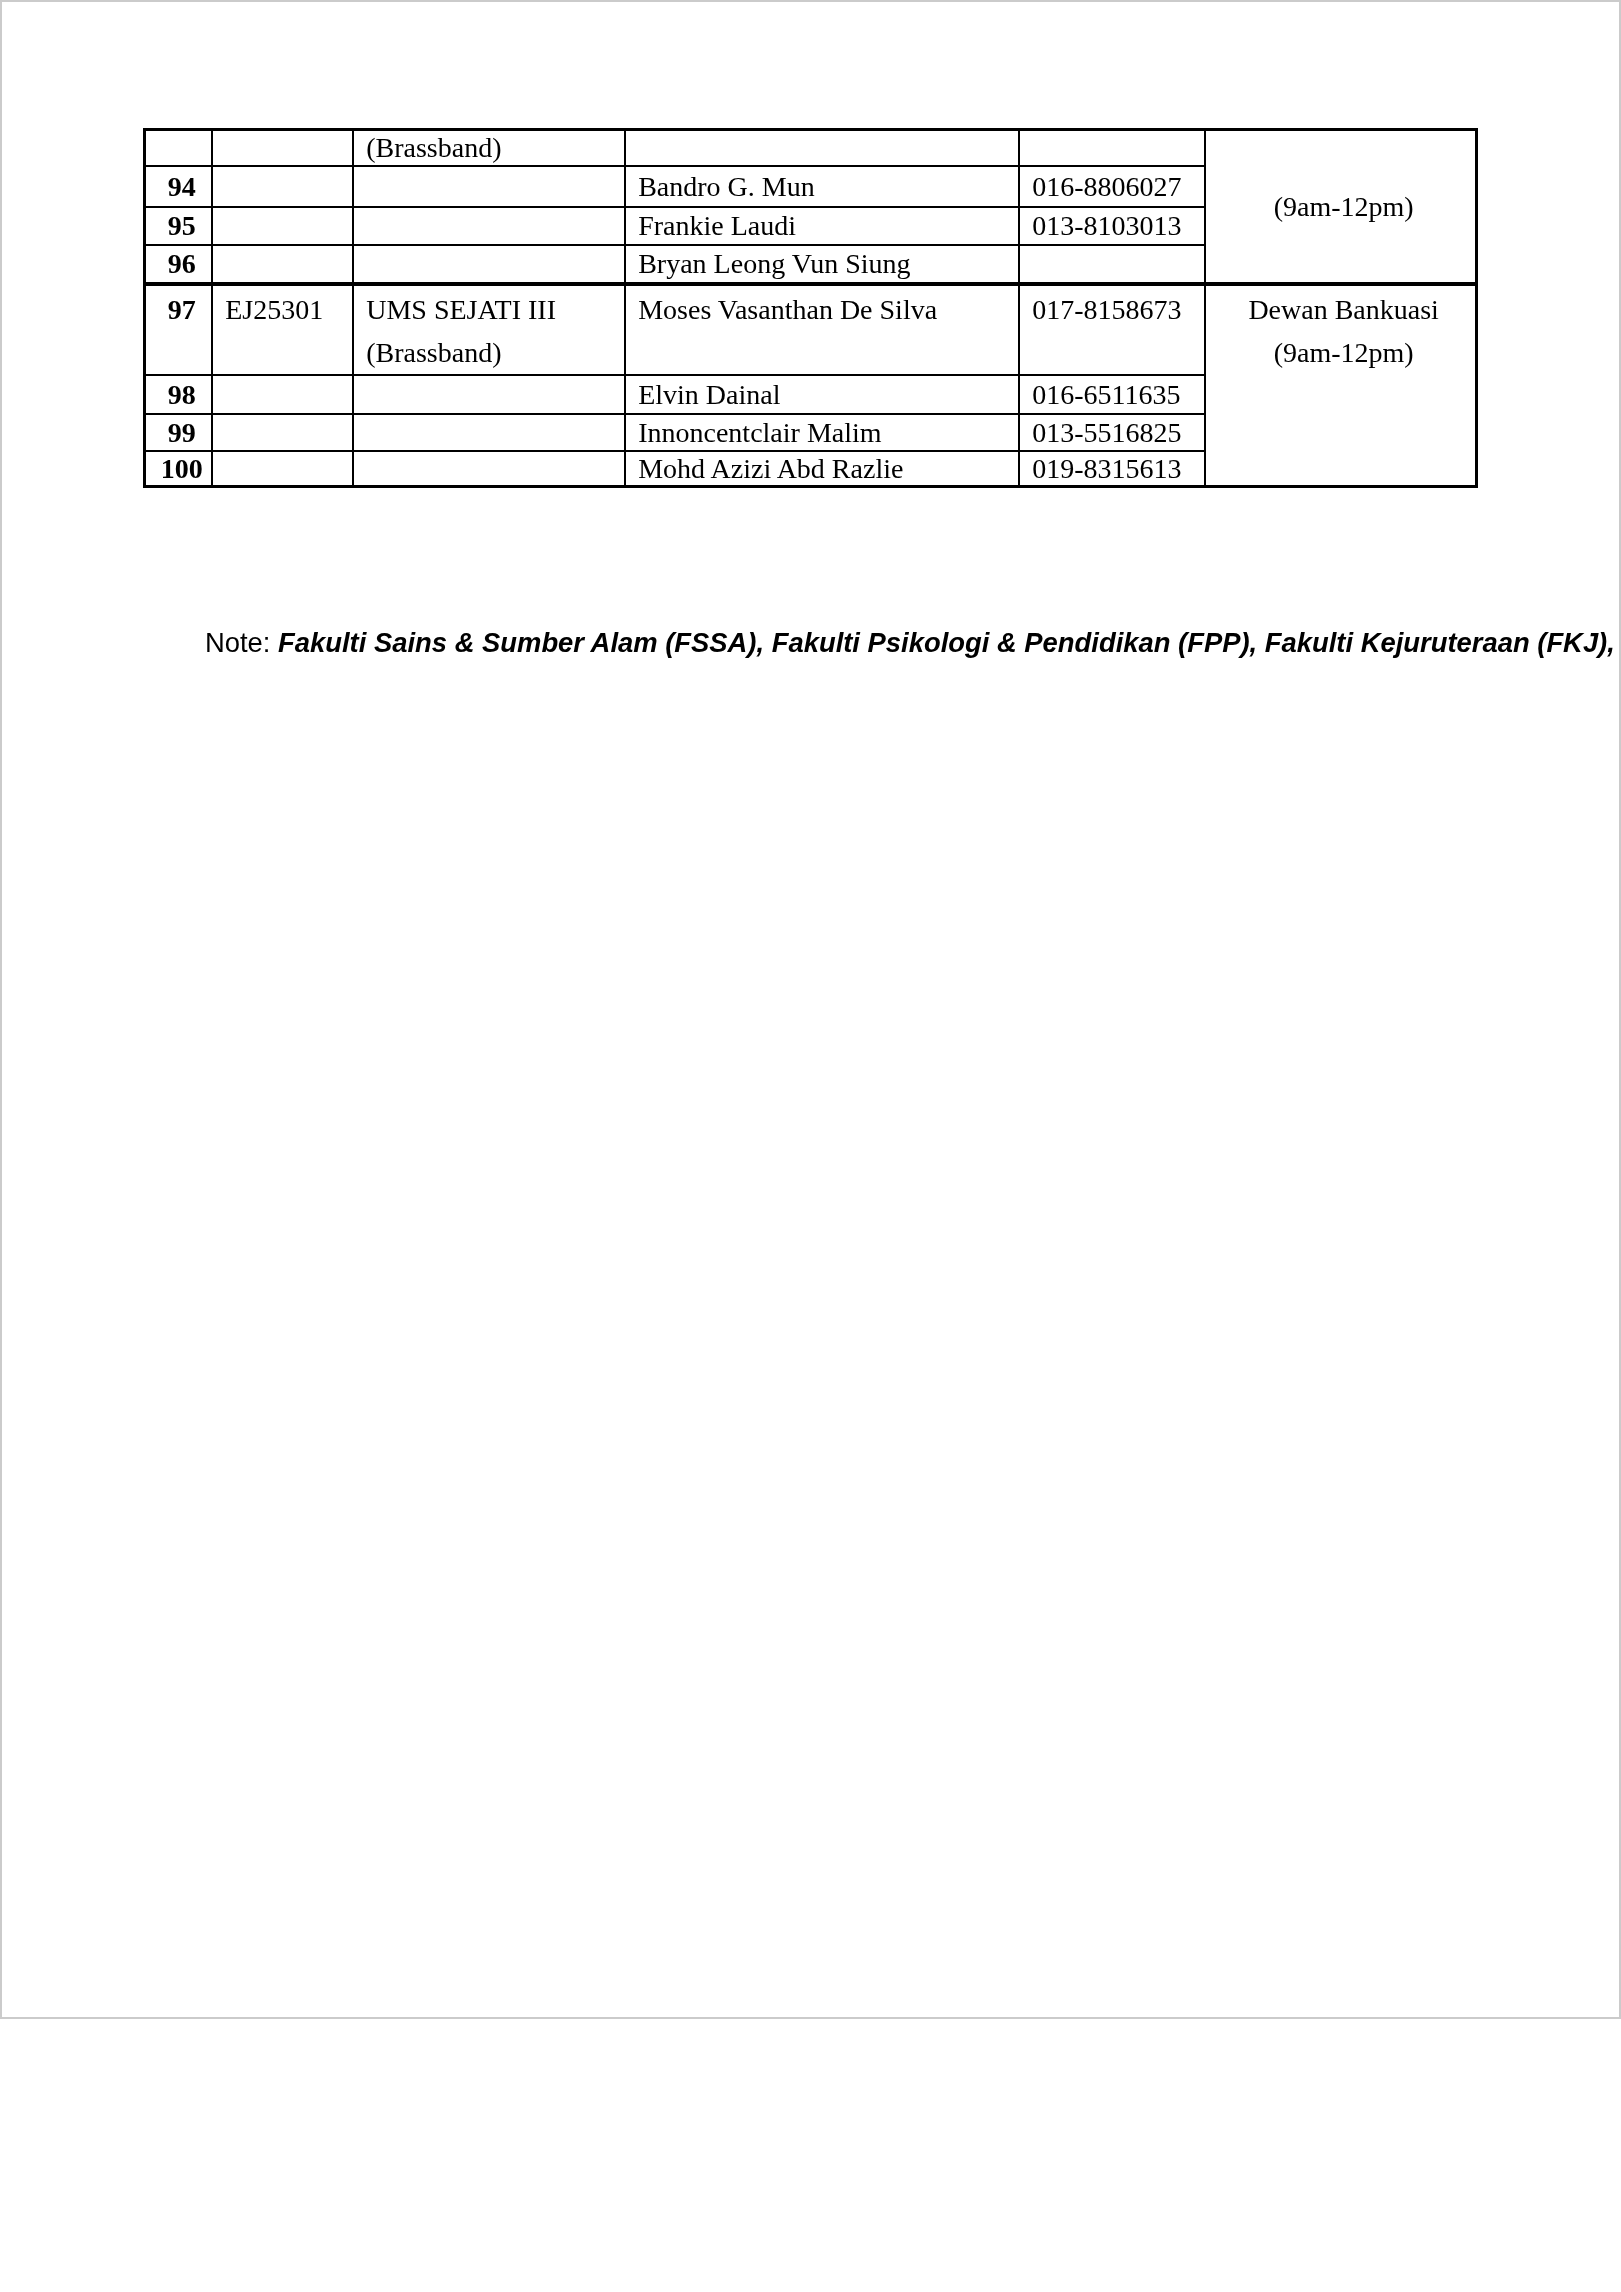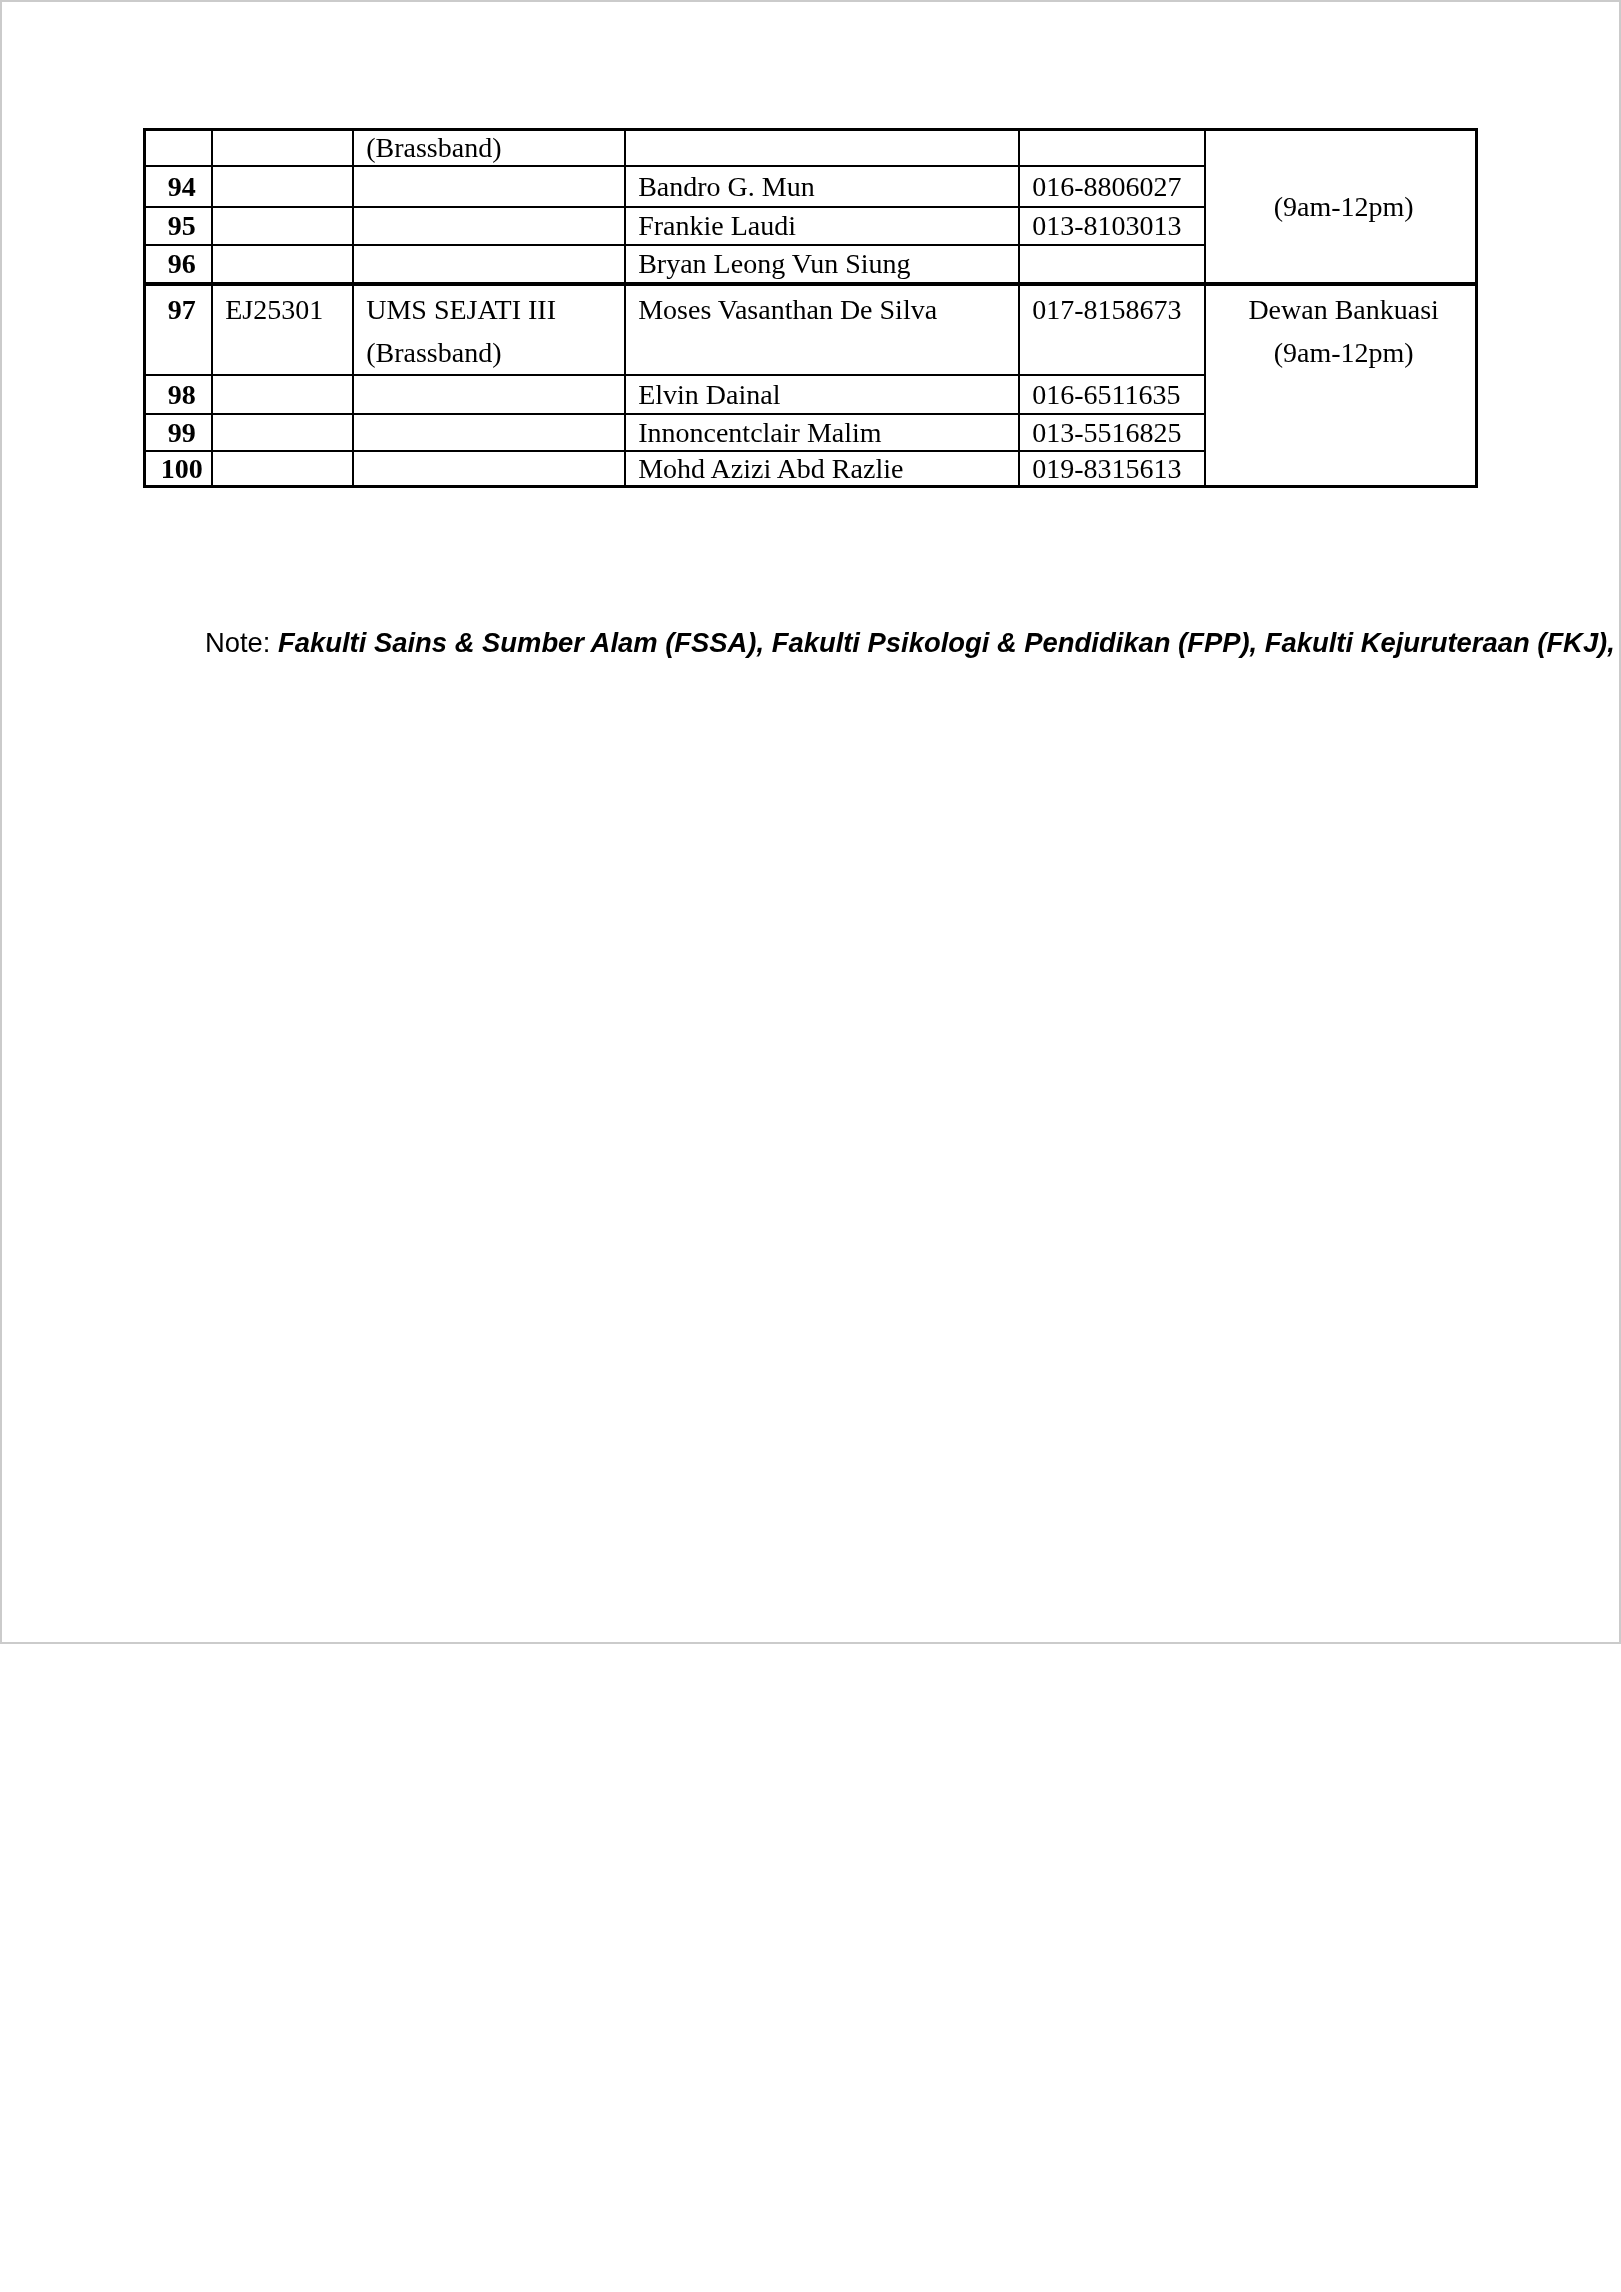--- a/index.html
+++ b/index.html
@@ -1,19 +1,19 @@
 <!DOCTYPE html>
 <html><head>
 <meta charset="utf-8">
 <style>
   html,body { margin:0; padding:0; background:#ffffff; }
   .page {
     position: relative;
     width: 1621px;
-    height: 1644px;
+    height: 2019px;
     background: #ffffff;
     box-shadow: inset 0 0 0 2px #cbcbcb;
     overflow: hidden;
     font-family: "Liberation Serif", serif;
     color: #000;
   }
 
   
   table.roster {
     position: absolute;

